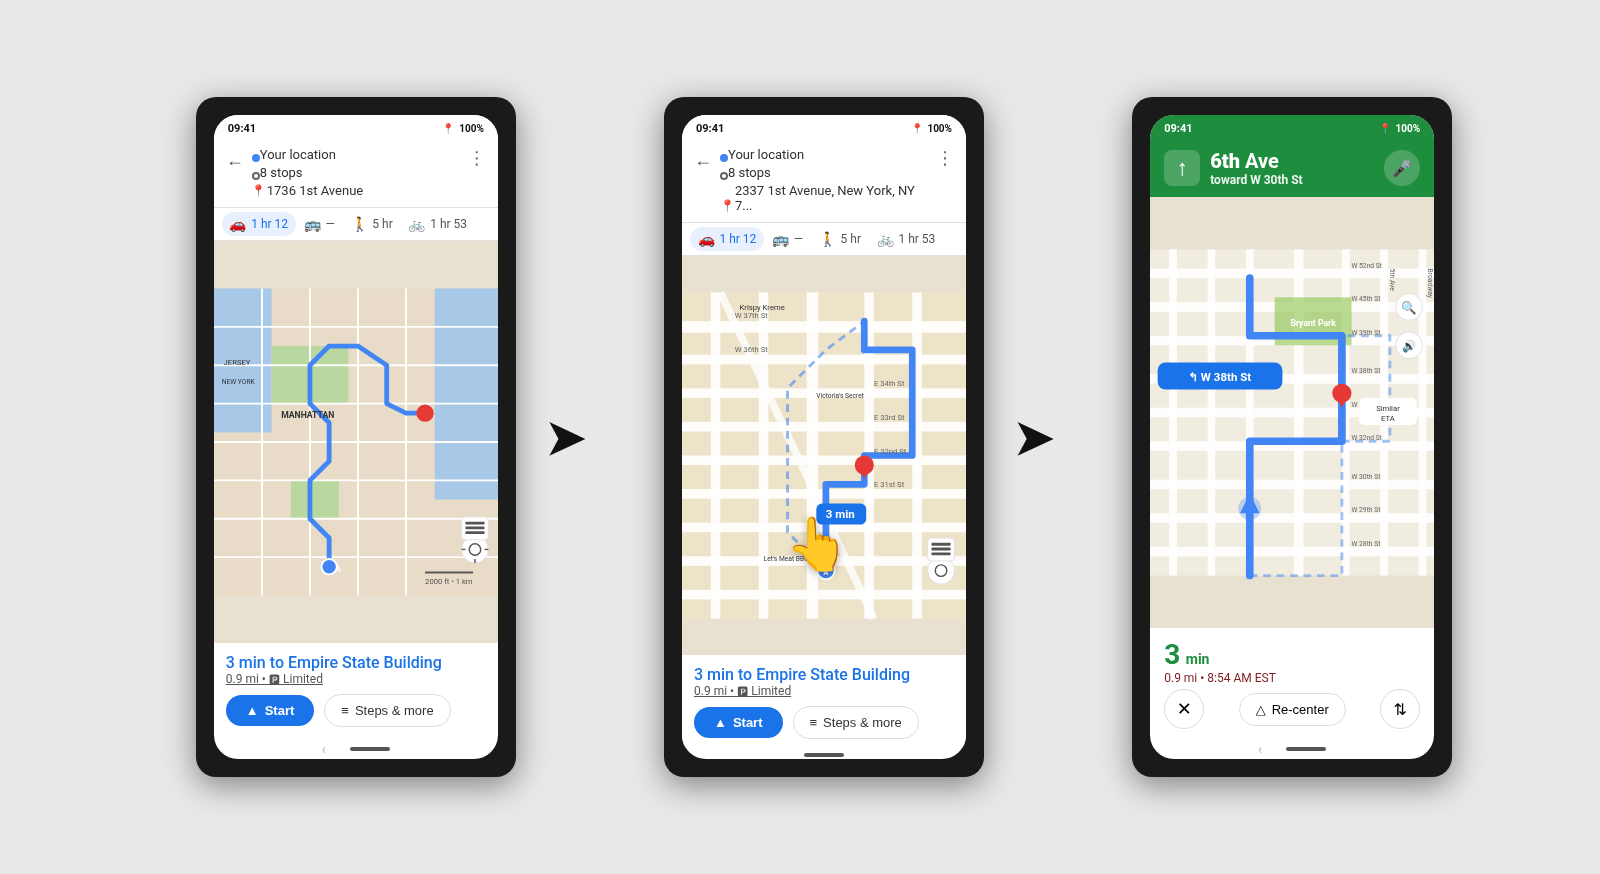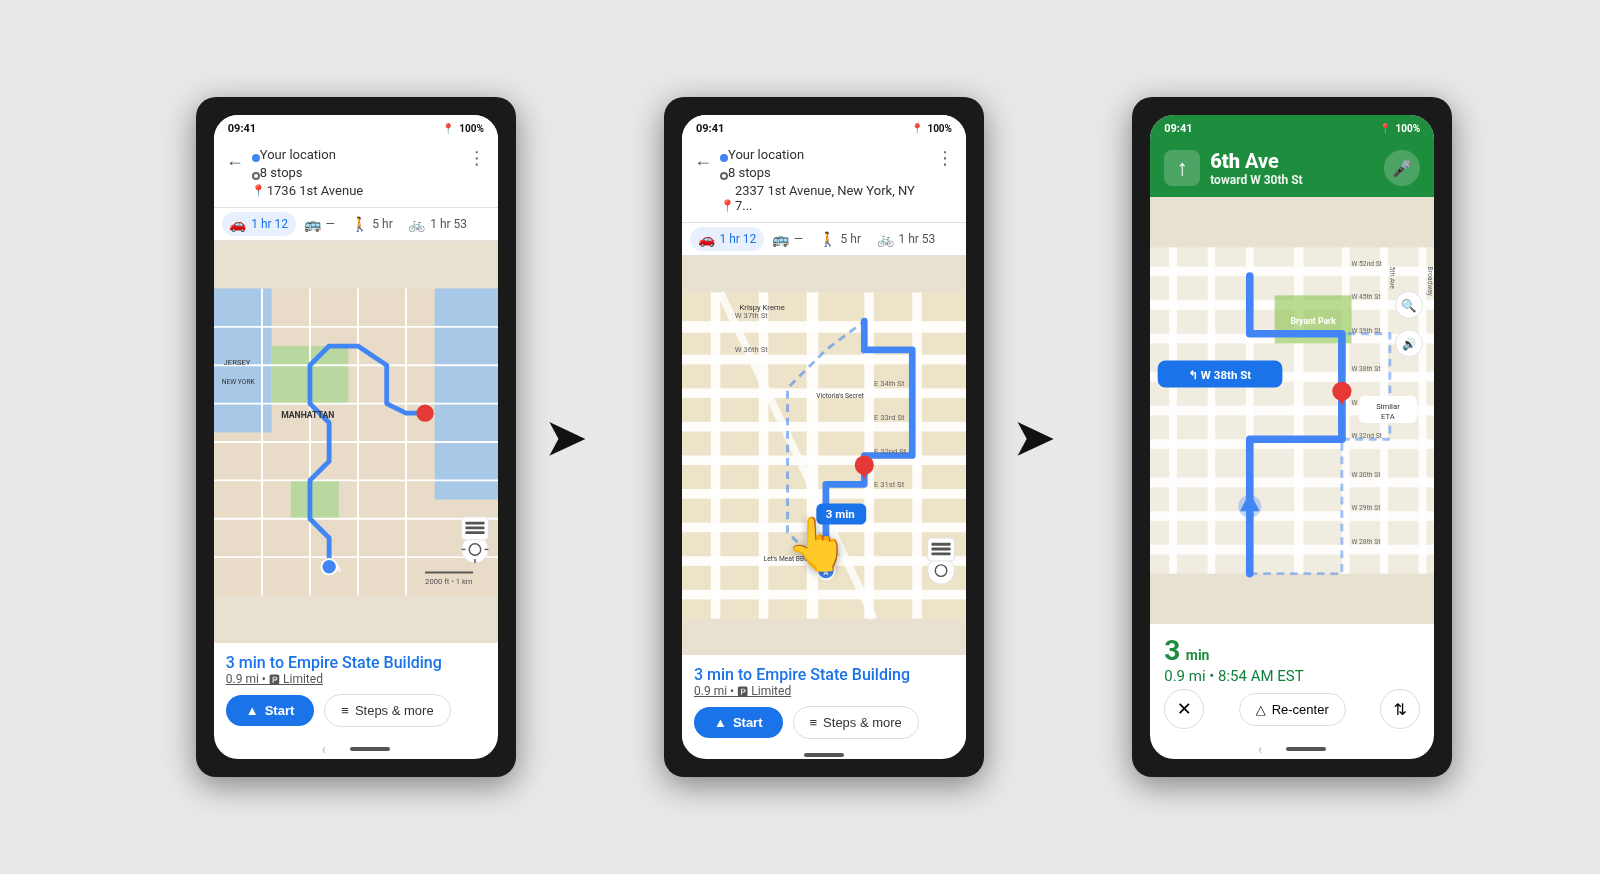--- a/index.html
+++ b/index.html
@@ -310,22 +310,22 @@
       align-items: center;
     }
 
     .nav-eta-time {
       color: #1e8e3e;
       font-size: 22px;
       font-weight: 700;
     }
 
     .nav-eta-details {
-      font-size: 15px;
-      color: #15803d;
+      font-size: 12px;
+      color: #7f1d1d;
     }
 
     .nav-actions {
       display: flex;
       align-items: center;
       justify-content: space-between;
       margin-top: 4px;
     }
 
     .close-btn {

